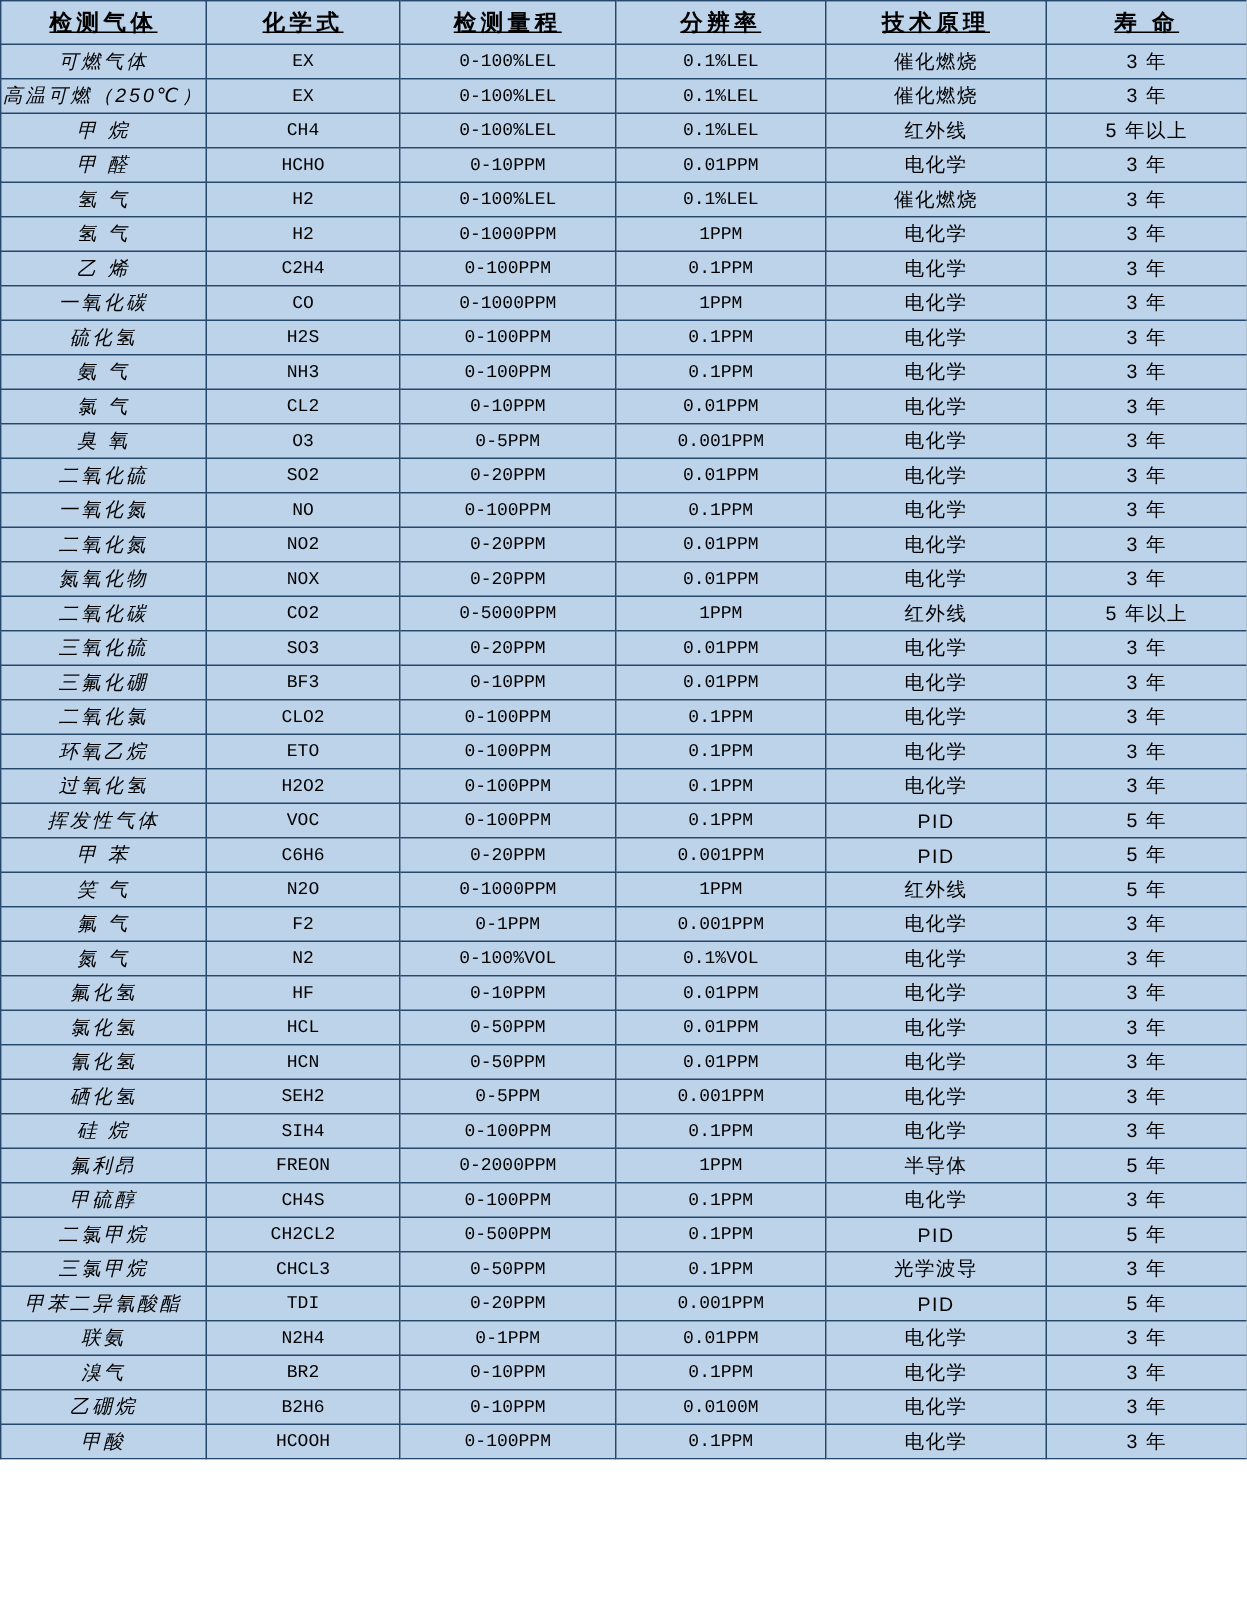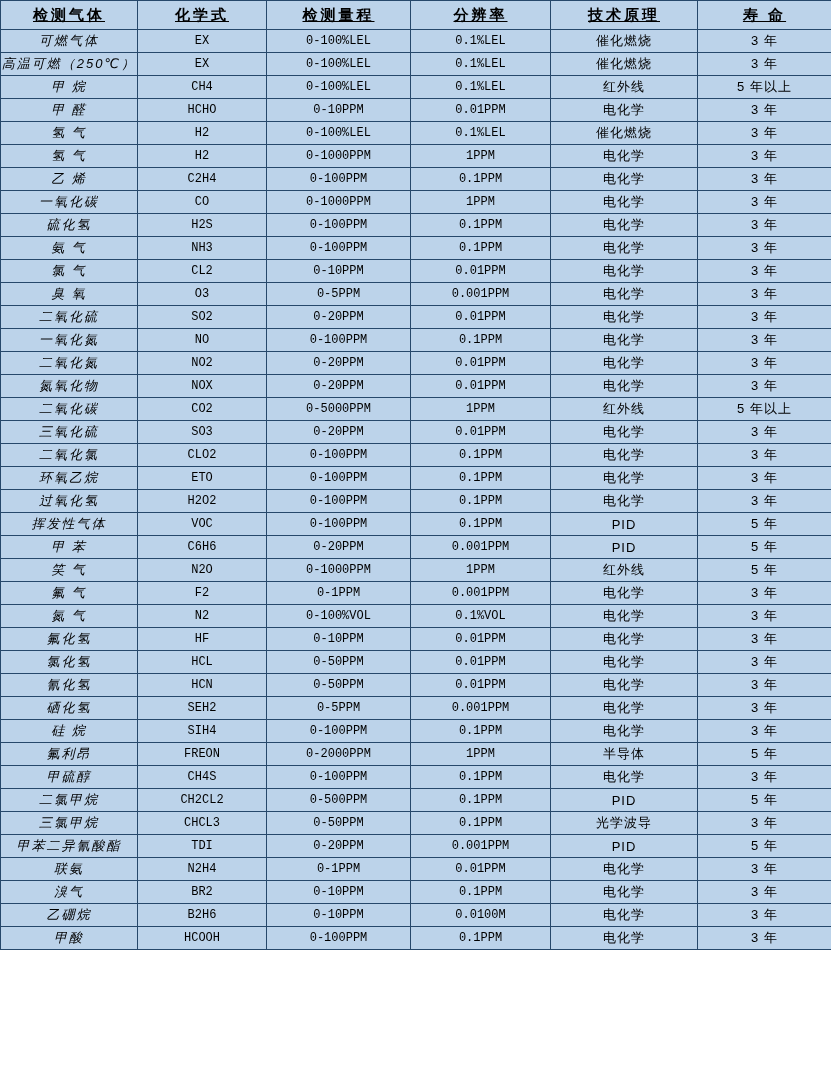--- a/index.html
+++ b/index.html
@@ -223,20 +223,28 @@
       </tr>
       <tr>
         <td class="name">三氧化硫</td>
         <td class="formula">SO3</td>
         <td class="range">0-20PPM</td>
         <td class="res">0.01PPM</td>
         <td class="principle">电化学</td>
         <td class="life">3 年</td>
       </tr>
       <tr>
+        <td class="name">三氟化硼</td>
+        <td class="formula">BF3</td>
+        <td class="range">0-10PPM</td>
+        <td class="res">0.01PPM</td>
+        <td class="principle">电化学</td>
+        <td class="life">3 年</td>
+      </tr>
+      <tr>
         <td class="name">二氧化氯</td>
         <td class="formula">CLO2</td>
         <td class="range">0-100PPM</td>
         <td class="res">0.1PPM</td>
         <td class="principle">电化学</td>
         <td class="life">3 年</td>
       </tr>
       <tr>
         <td class="name">环氧乙烷</td>
         <td class="formula">ETO</td>

